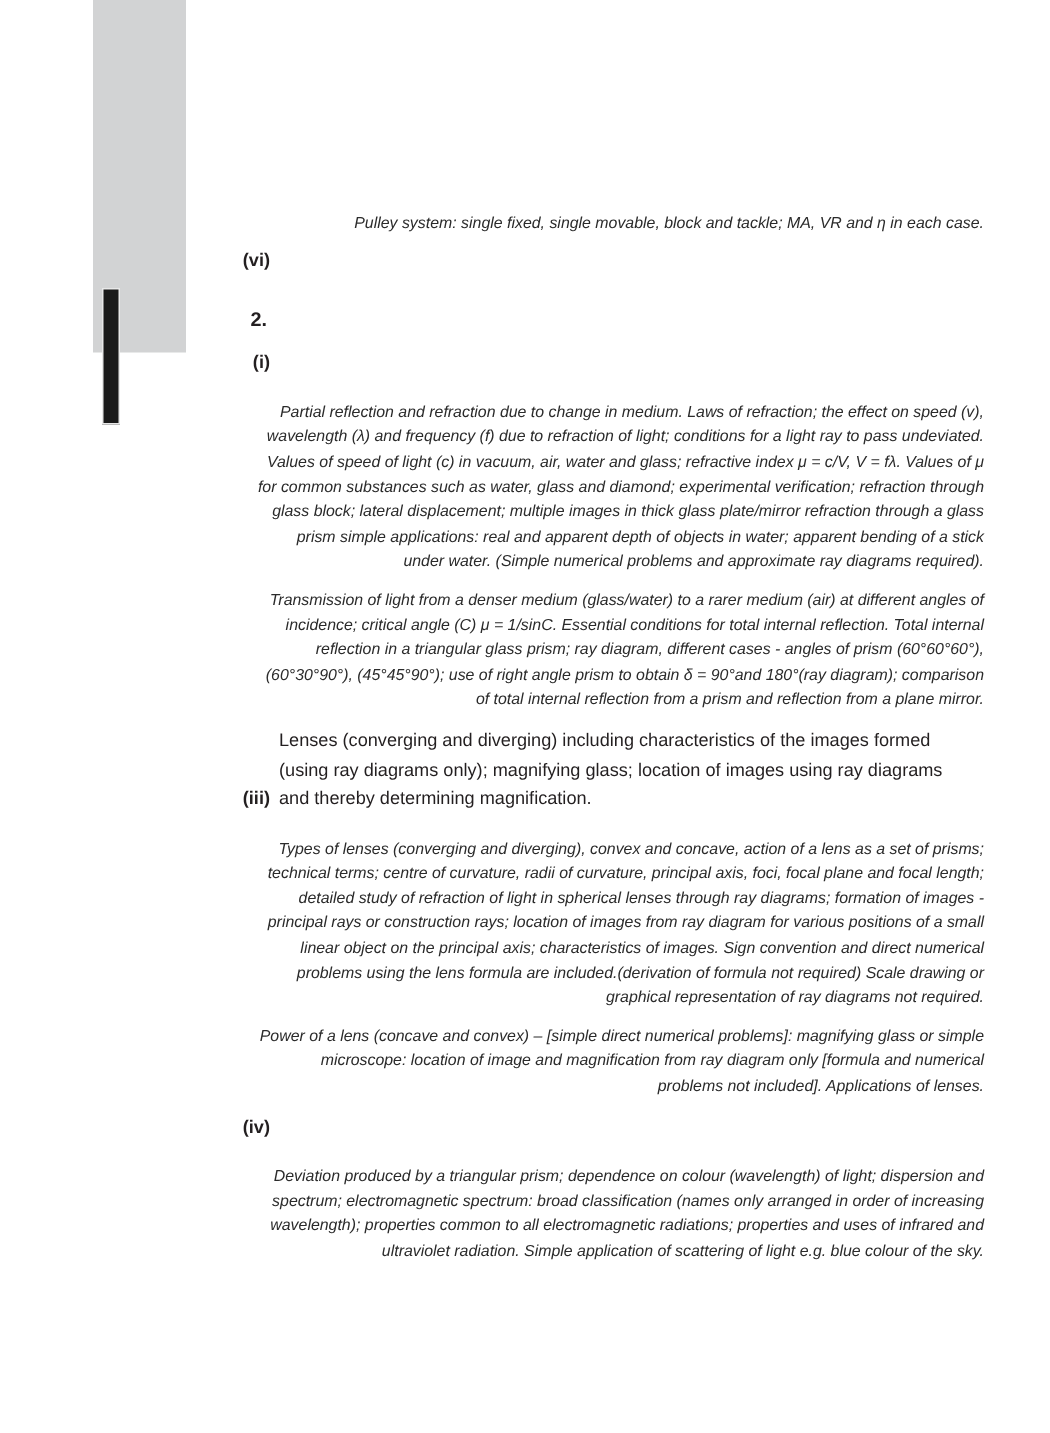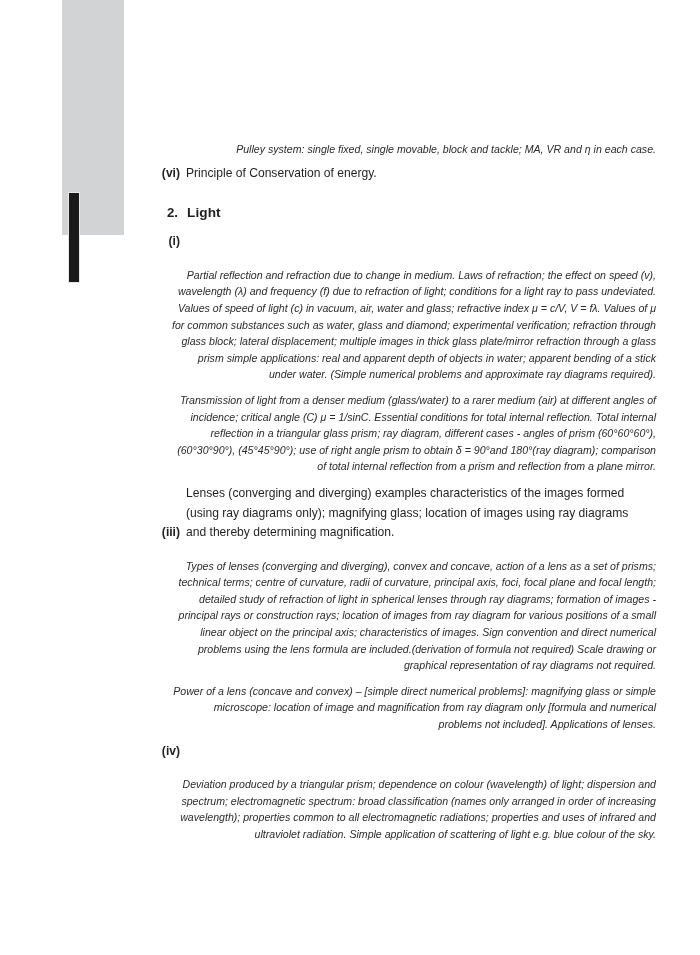--- a/index.html
+++ b/index.html
@@ -132,38 +132,36 @@
 </div>
 
 <div id="doc">
 
   <div style="height:141px"></div>
 
   <p class="note note-top">Pulley system: single fixed, single movable, block and tackle; MA, VR and η in each case.</p>
 
   <div class="item roman" style="margin-top:6px">
     <span class="marker">(vi)</span>
-    <span class="body">Principle of Conservation of energy.</span>
   </div>
 
   <div class="item chapter">
     <span class="marker">2.</span>
-    <span class="body">Light</span>
   </div>
 
   <div class="item roman">
     <span class="marker">(i)</span>
   </div>
   <p class="note">Partial reflection and refraction due to change in medium. Laws of refraction; the effect on speed (v), wavelength (λ) and frequency (f) due to refraction of light; conditions for a light ray to pass undeviated. Values of speed of light (c) in vacuum, air, water and glass; refractive index μ = c/V, V = fλ. Values of μ for common substances such as water, glass and diamond; experimental verification; refraction through glass block; lateral displacement; multiple images in thick glass plate/mirror refraction through a glass prism simple applications: real and apparent depth of objects in water; apparent bending of a stick under water. (Simple numerical problems and approximate ray diagrams required).</p>
 
   <p class="note">Transmission of light from a denser medium (glass/water) to a rarer medium (air) at different angles of incidence; critical angle (C) μ = 1/sinC. Essential conditions for total internal reflection. Total internal reflection in a triangular glass prism; ray diagram, different cases - angles of prism (60°60°60°), (60°30°90°), (45°45°90°); use of right angle prism to obtain δ = 90°and 180°(ray diagram); comparison of total internal reflection from a prism and reflection from a plane mirror.</p>
 
   <div class="item roman">
     <span class="marker">(iii)</span>
-    <span class="body">Lenses (converging and diverging) examples characteristics of the images formed (using ray diagrams only); magnifying glass; location of images using ray diagrams and thereby determining magnification.</span>
+    <span class="body">Lenses (converging and diverging) including characteristics of the images formed (using ray diagrams only); magnifying glass; location of images using ray diagrams and thereby determining magnification.</span>
   </div>
   <p class="note">Types of lenses (converging and diverging), convex and concave, action of a lens as a set of prisms; technical terms; centre of curvature, radii of curvature, principal axis, foci, focal plane and focal length; detailed study of refraction of light in spherical lenses through ray diagrams; formation of images - principal rays or construction rays; location of images from ray diagram for various positions of a small linear object on the principal axis; characteristics of images. Sign convention and direct numerical problems using the lens formula are included.(derivation of formula not required) Scale drawing or graphical representation of ray diagrams not required.</p>
   <p class="note">Power of a lens (concave and convex) – [simple direct numerical problems]: magnifying glass or simple microscope: location of image and magnification from ray diagram only [formula and numerical problems not included]. Applications of lenses.</p>
 
   <div class="item roman">
     <span class="marker">(iv)</span>
   </div>
   <p class="note">Deviation produced by a triangular prism; dependence on colour (wavelength) of light; dispersion and spectrum; electromagnetic spectrum: broad classification (names only arranged in order of increasing wavelength); properties common to all electromagnetic radiations; properties and uses of infrared and ultraviolet radiation. Simple application of scattering of light e.g. blue colour of the sky.</p>
 
 </div>

